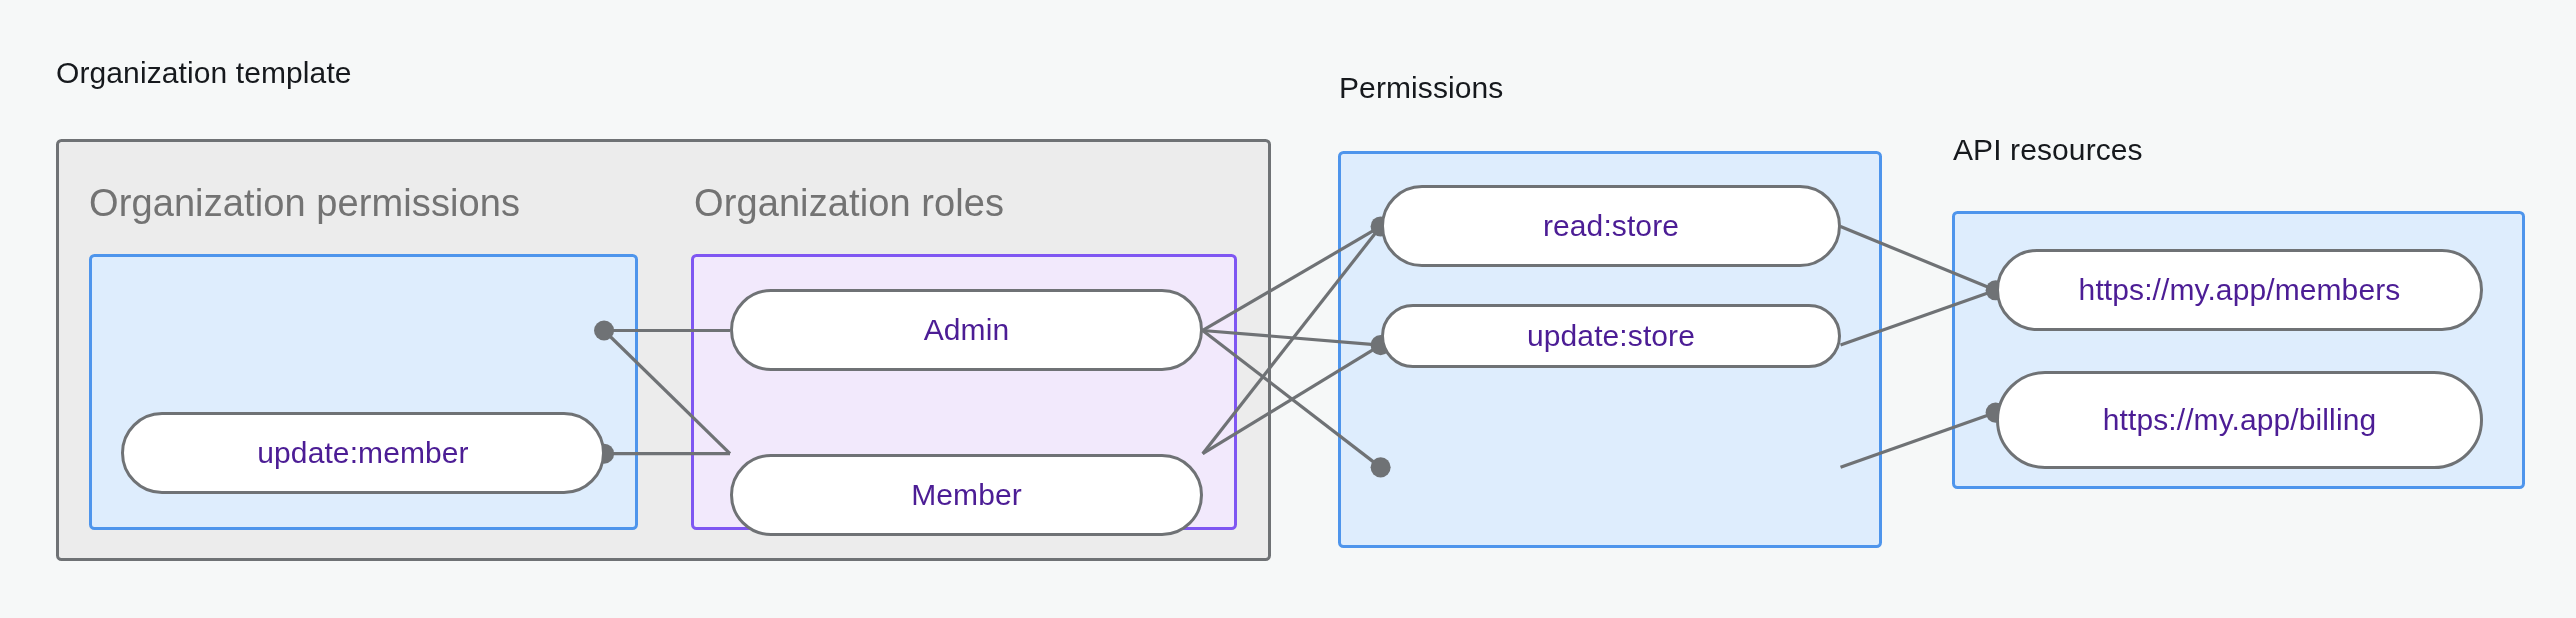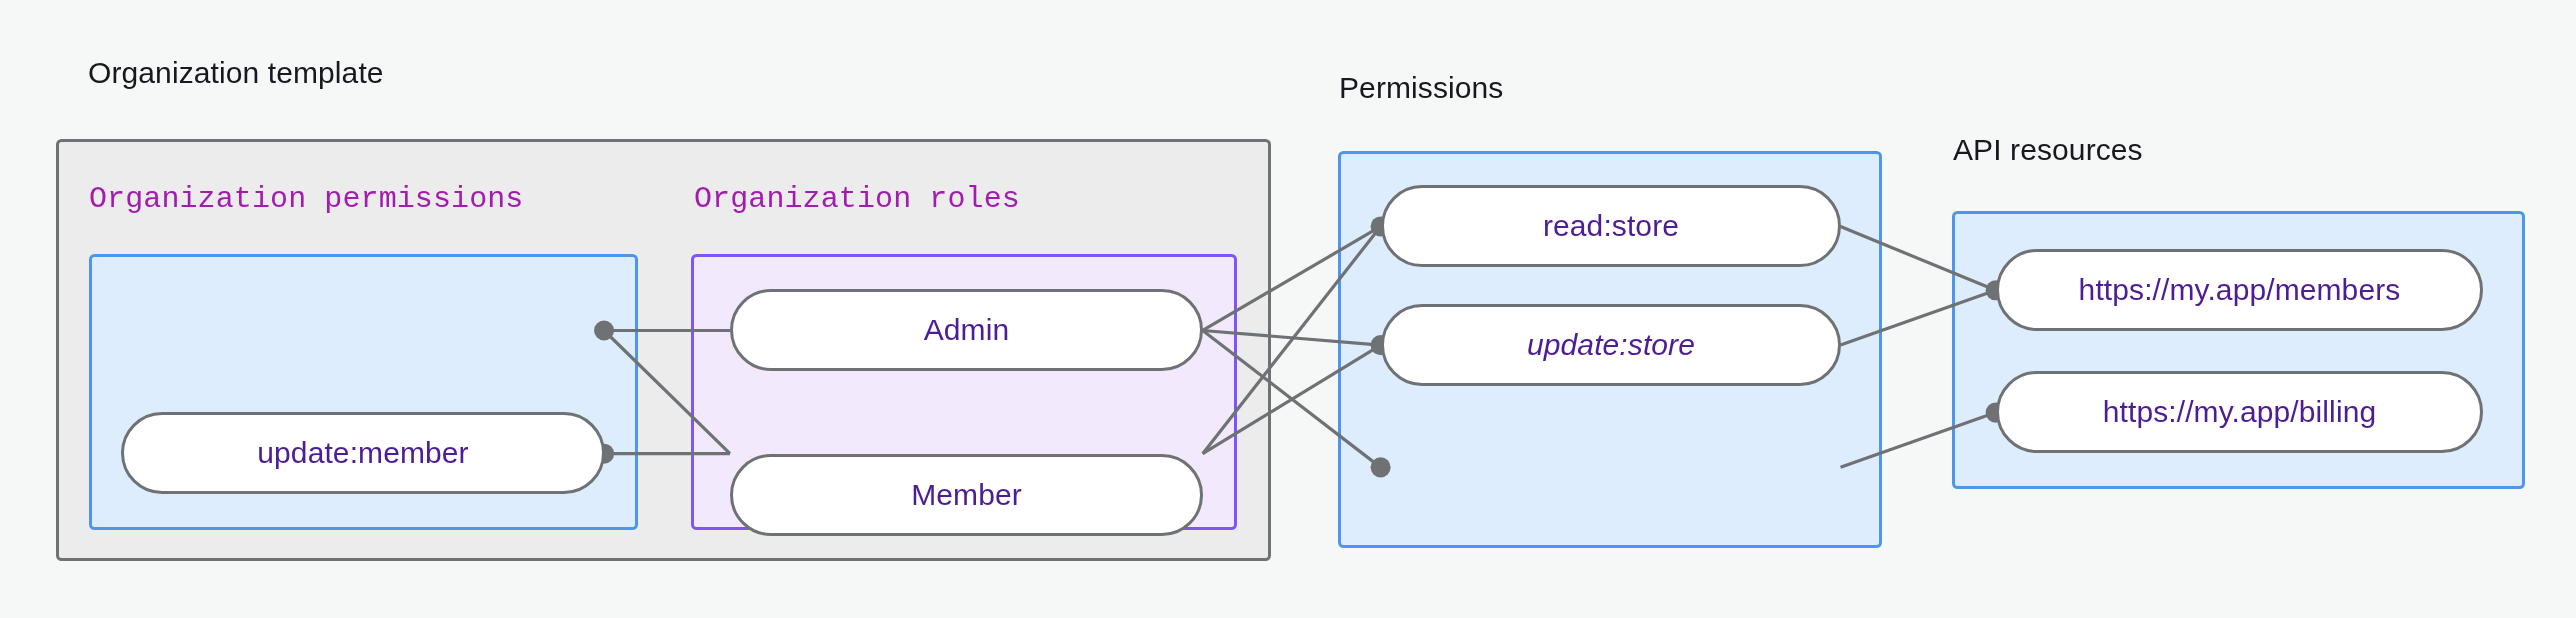--- a/index.html
+++ b/index.html
@@ -23,26 +23,25 @@
   .group-label {
     position: absolute;
     font-size: 30px;
     line-height: 1;
     color: #16191d;
     white-space: nowrap;
     letter-spacing: 0.1px;
   }
   .sub-label {
     position: absolute;
-    font-size: 30px;
+    font-size: 38px;
     line-height: 1;
-    color: #a21caf;
+    color: #737373;
     white-space: nowrap;
     letter-spacing: 0.1px;
-    font-family: Liberation Mono, monospace;
   }
 
   
   .box {
     position: absolute;
     box-sizing: border-box;
     border-radius: 5.5px;
   }
   .box-gray {
     background: #ececec;
@@ -88,21 +87,21 @@
   }
   #edges circle {
     fill: #6f7275;
   }
 </style>
 </head>
 <body>
 
 <div id="stage">
 
-  <div class="group-label" style="left:56px; top:58px;margin-left:32px;">Organization template</div>
+  <div class="group-label" style="left:56px; top:58px;">Organization template</div>
 
   <div class="group-label" style="left:1339px; top:73px;">Permissions</div>
 
   <div class="group-label" style="left:1953px; top:135px;">API resources</div>
 
   <div class="box box-gray" style="left:56px; top:139px; width:1215px; height:422px;"></div>
 
   <div class="sub-label" style="left:89px; top:184px;">Organization permissions</div>
 
   <div class="sub-label" style="left:694px; top:184px;">Organization roles</div>
@@ -151,25 +150,25 @@
   <div class="pill" style="left:730px; top:289px; width:473px; height:82px;text-align:right;">
     <span>Admin</span>
   </div>
   <div class="pill" style="left:730px; top:412px; width:473px; height:82px;margin-top:42px;">
     <span>Member</span>
   </div>
 
   <div class="pill" style="left:1381px; top:185px; width:460px; height:82px;">
     <span>read:store</span>
   </div>
-  <div class="pill" style="left:1381px; top:304px; width:460px; height:82px;font-style:italic;">
+  <div class="pill" style="left:1381px; top:304px; width:460px; height:64px;">
     <span>update:store</span>
   </div>
 
   <div class="pill" style="left:1996px; top:249px; width:487px; height:82px;justify-content:center;">
     <span>https://my.app/members</span>
   </div>
-  <div class="pill" style="left:1996px; top:371px; width:487px; height:82px;">
+  <div class="pill" style="left:1996px; top:371px; width:487px; height:98px;">
     <span>https://my.app/billing</span>
   </div>
 
 </div>
 
 
 </body></html>

